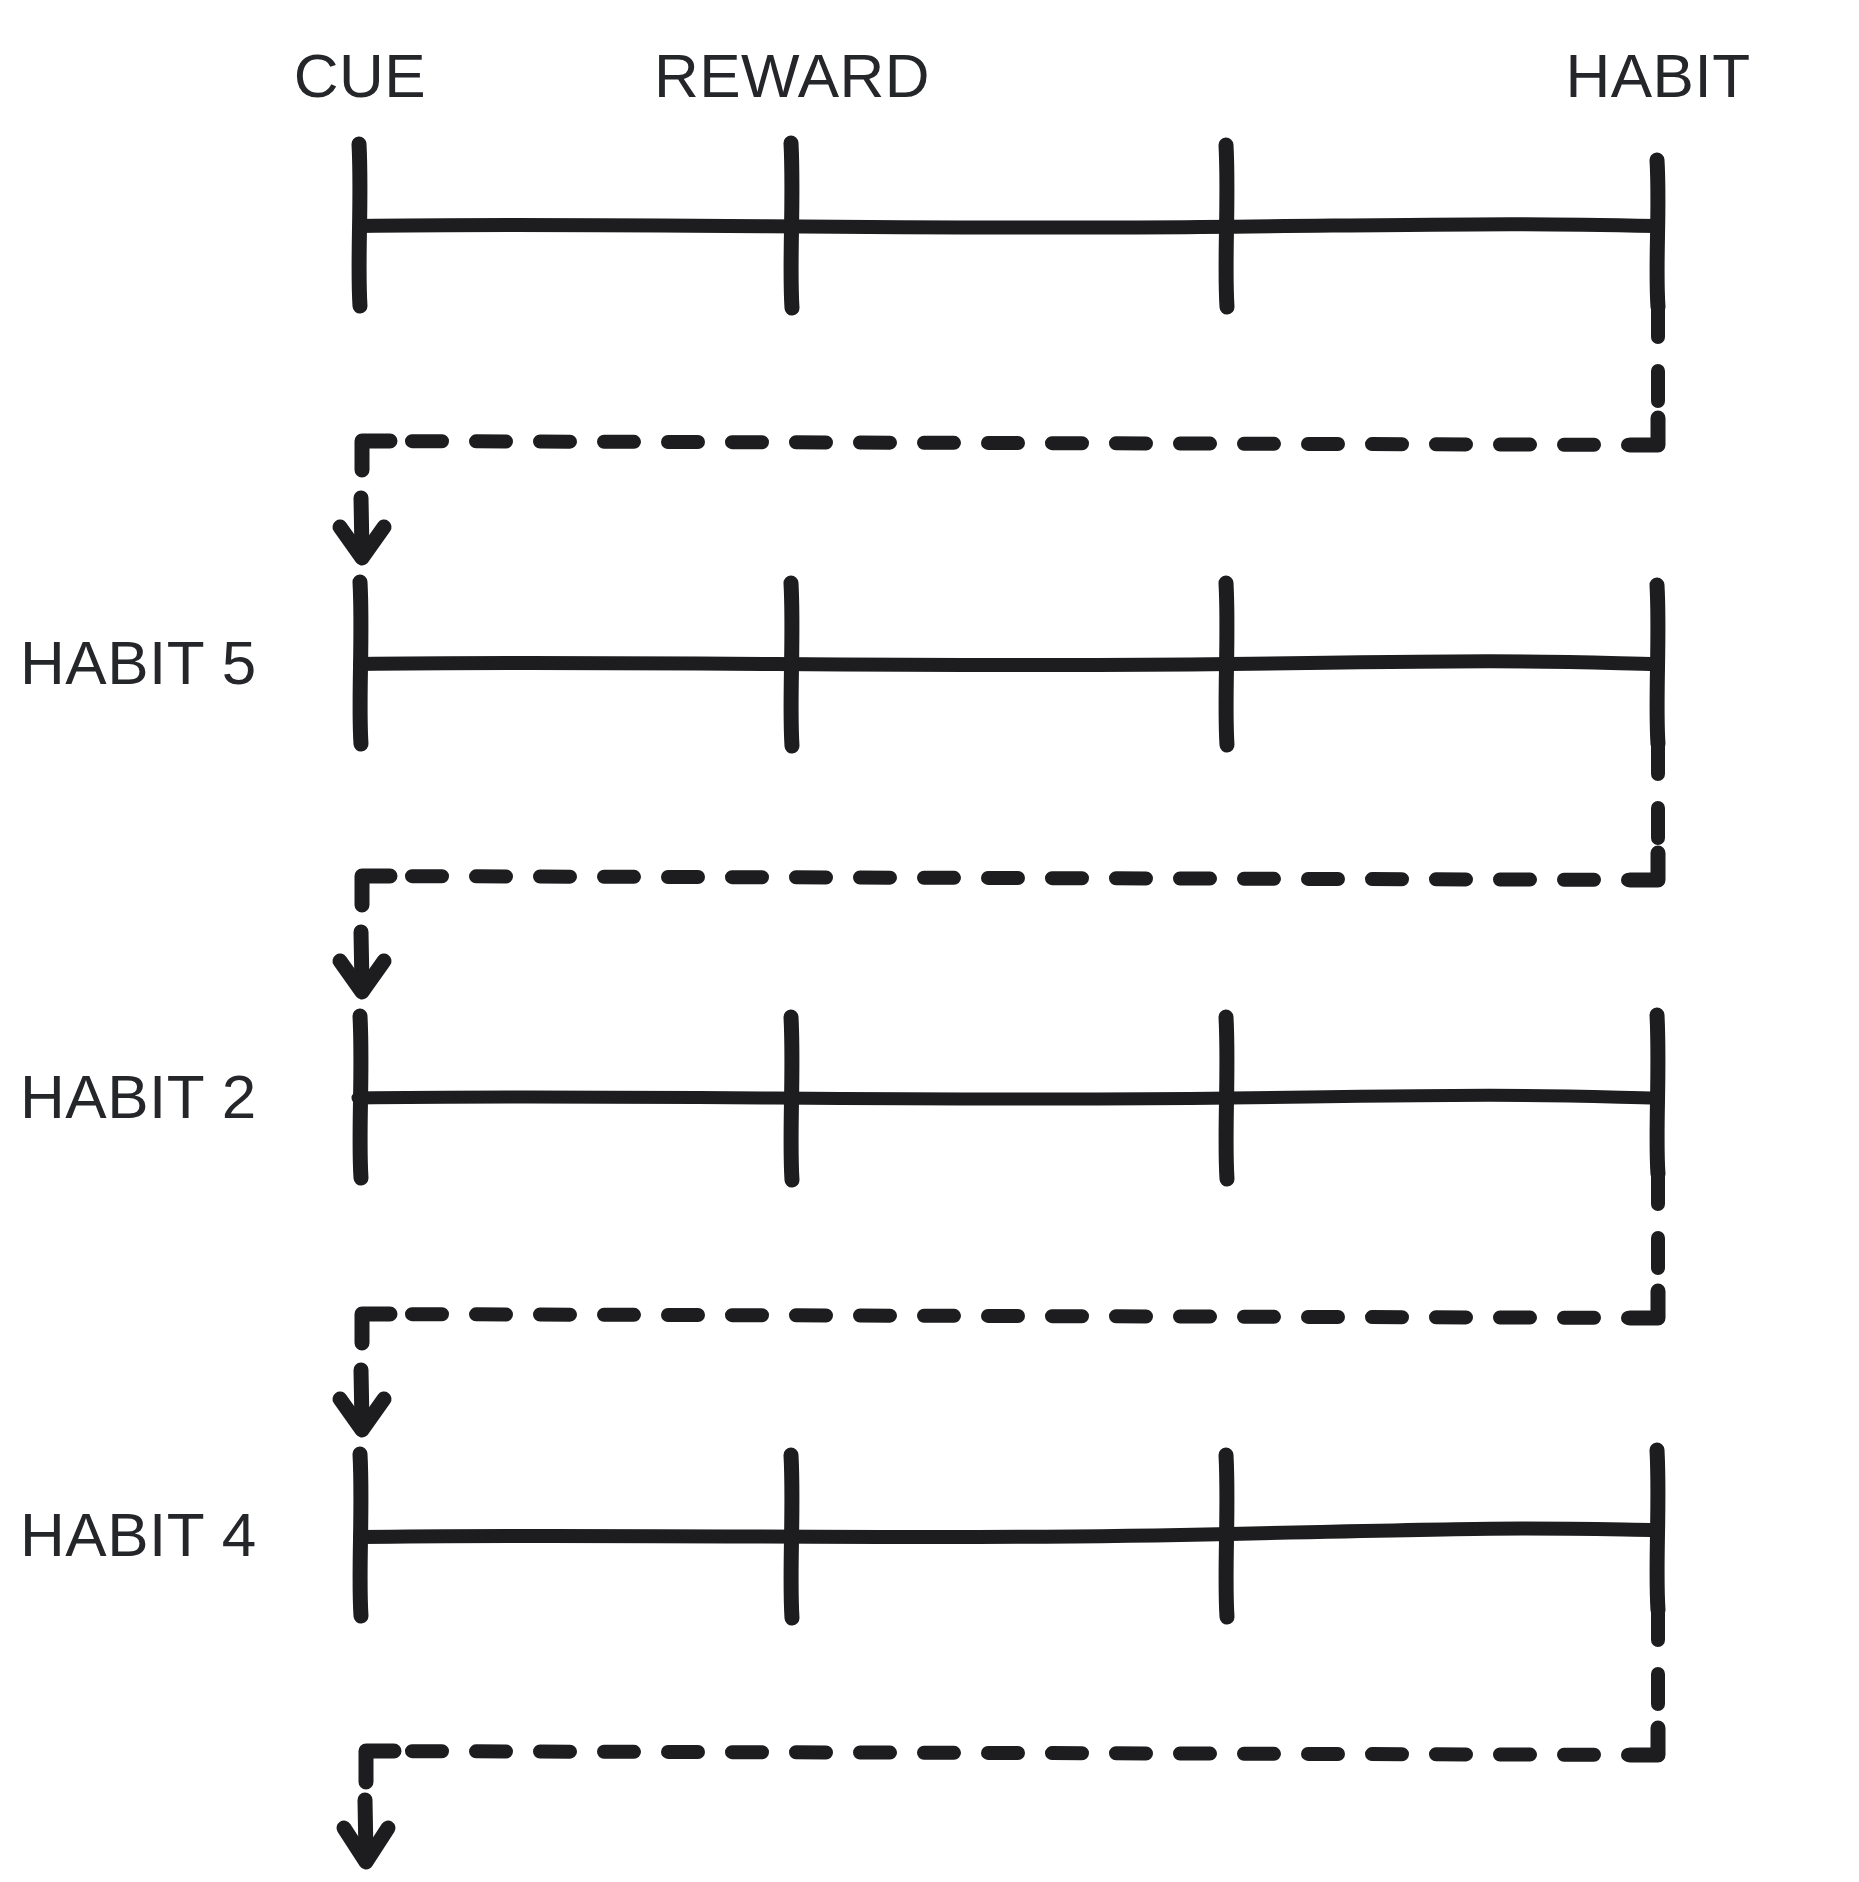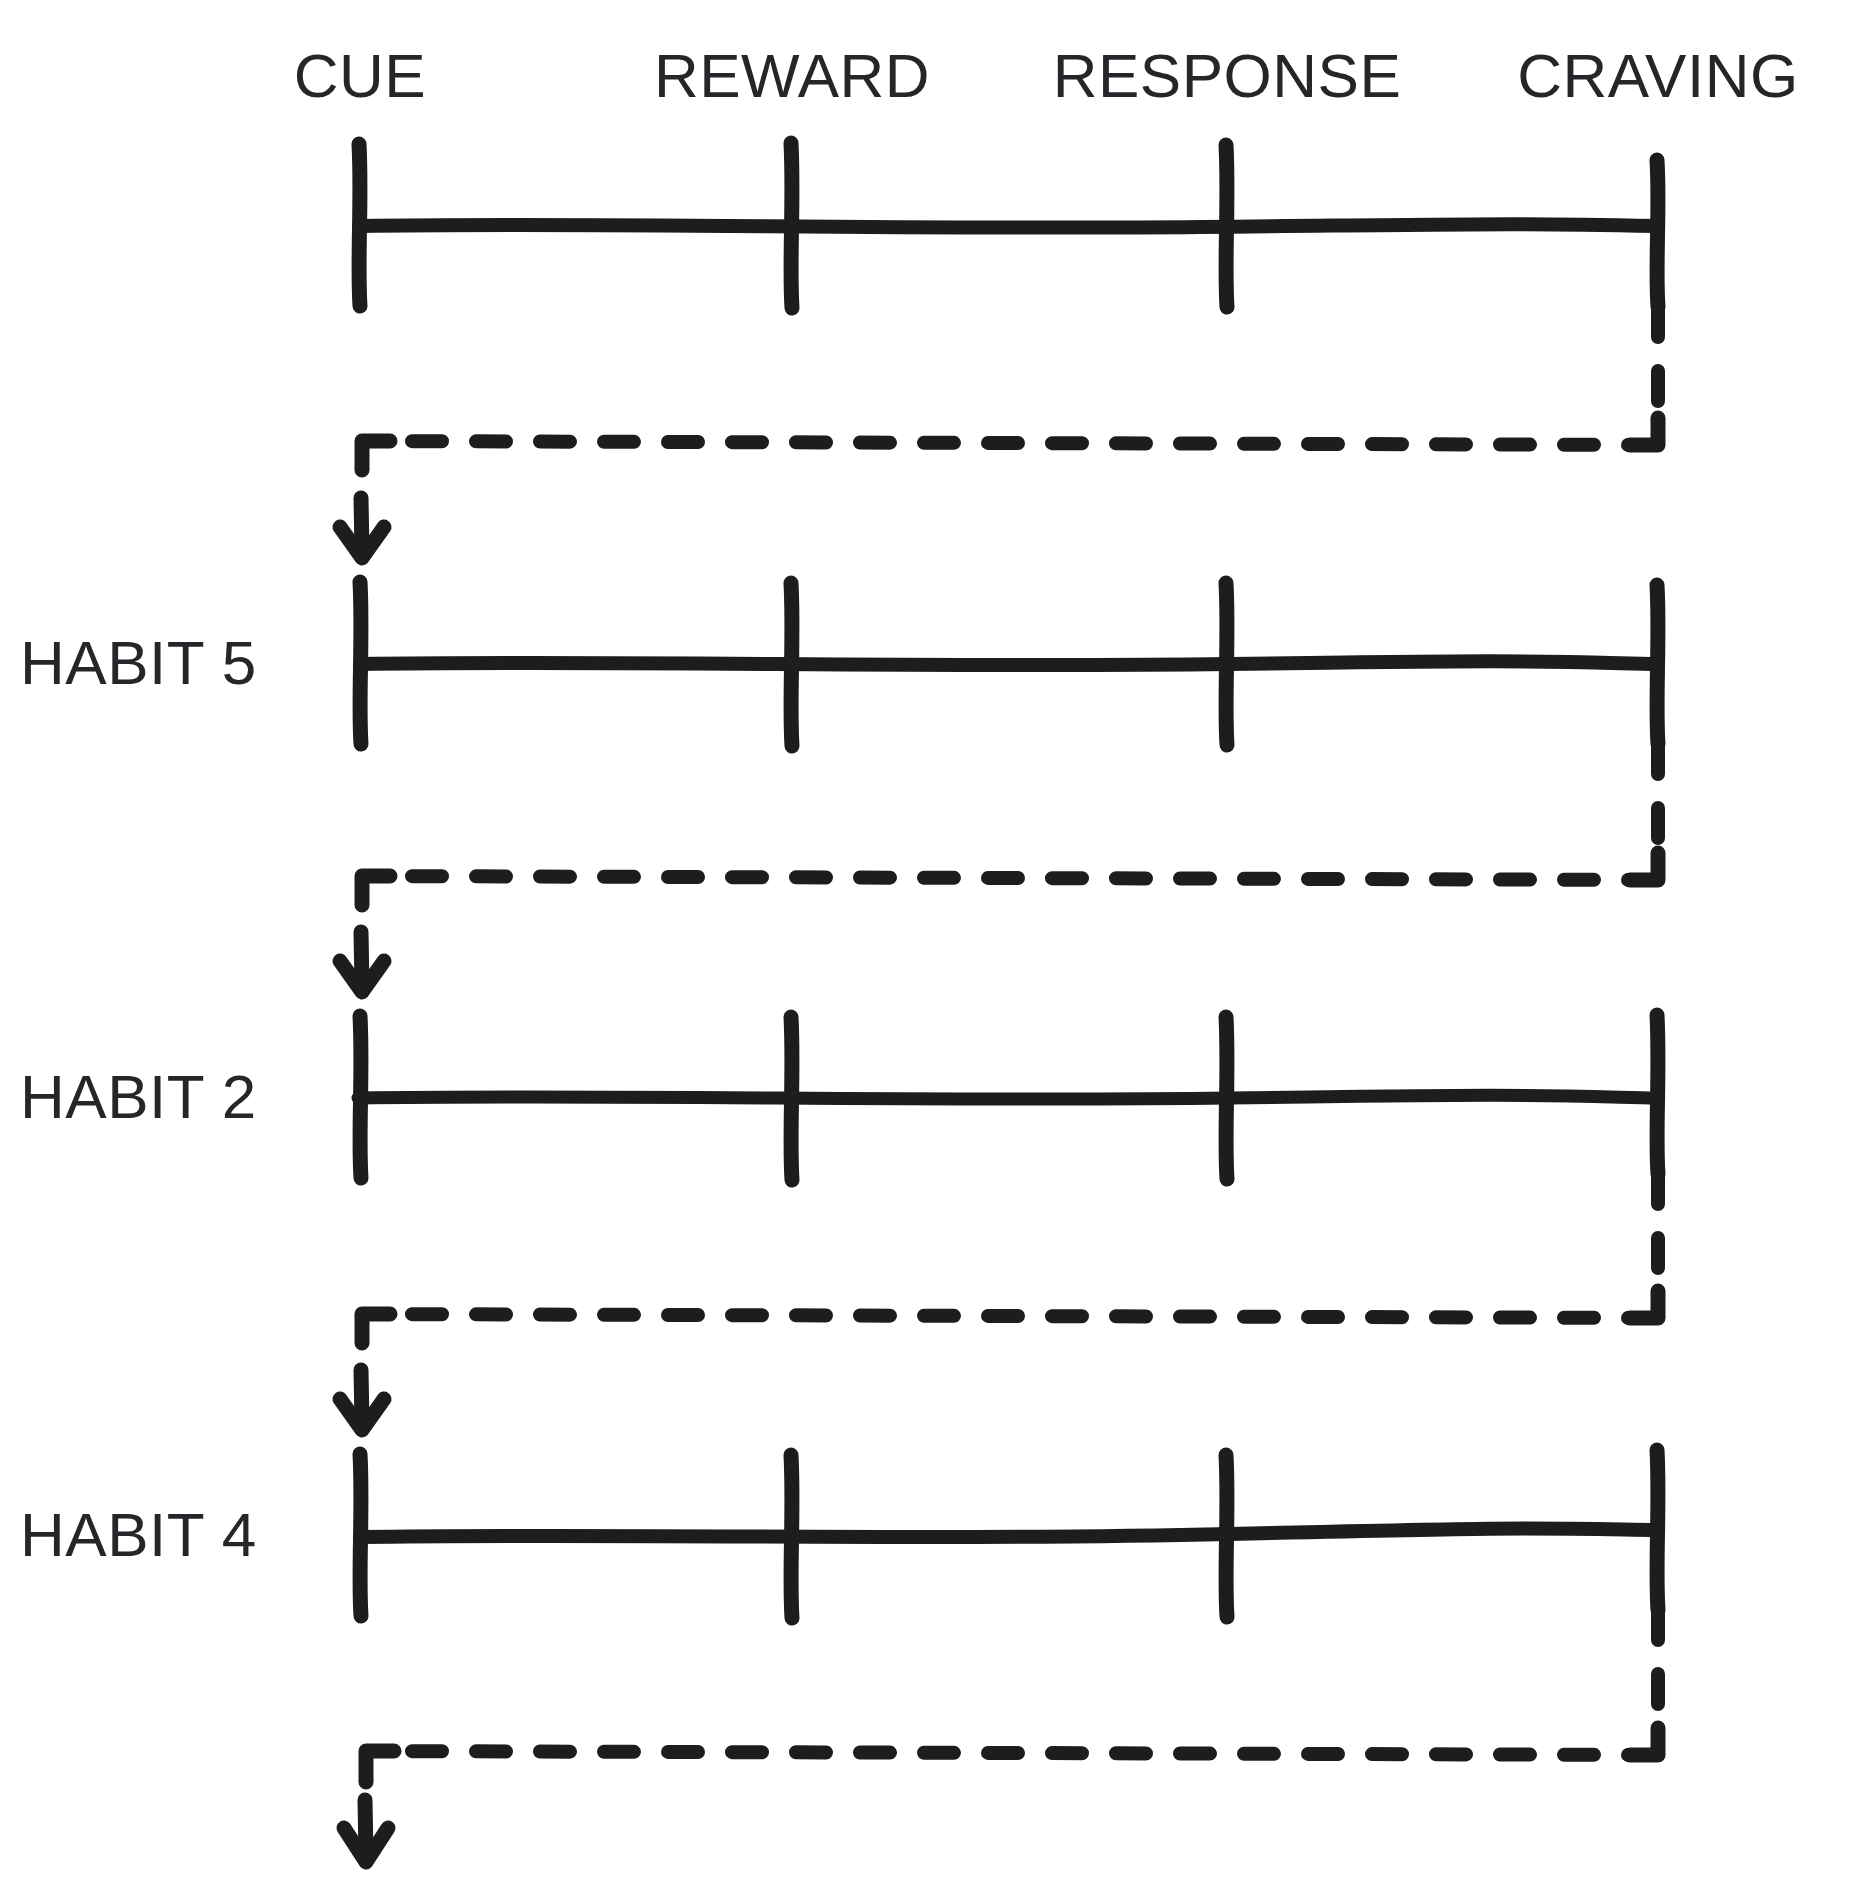--- a/index.html
+++ b/index.html
@@ -52,22 +52,21 @@
     text-align: left;
   }
 </style>
 </head>
 <body>
 
 <div id="stage">
 
   <div class="col-header" style="left:360px; top:45px;">CUE</div>
   <div class="col-header" style="left:792px; top:45px;">REWARD</div>
-  <div class="col-header" style="left:1227px; top:45px;">RESPONSE</div>
-  <div class="col-header" style="left:1658px; top:45px;">CRAVING</div>
+  <div class="col-header" style="left:1658px; top:45px;">HABIT</div>
 
   <div class="row-label" style="left:20px; top:663px;">HABIT 5</div>
   <div class="row-label" style="left:20px; top:1097px;">HABIT 2</div>
   <div class="row-label" style="left:20px; top:1535px;">HABIT 4</div>
 
   <svg id="diagram-svg" viewBox="0 0 1859 1882" xmlns="http://www.w3.org/2000/svg">
     <g fill="none" stroke="#1d1d1f" stroke-linecap="round" stroke-linejoin="round">
 
       <g>
         <path d="M 360 226 C 600 222, 900 230, 1200 227 S 1500 223, 1658 226" stroke-width="14"></path>

